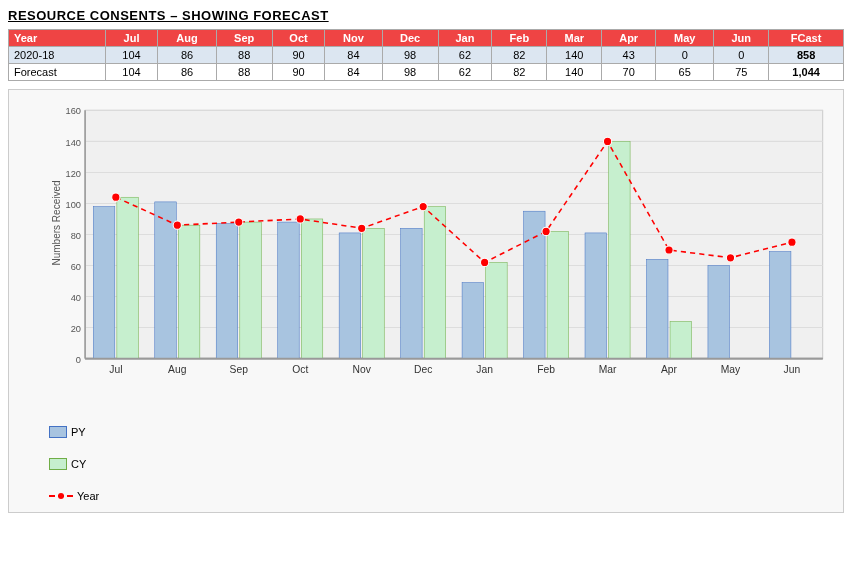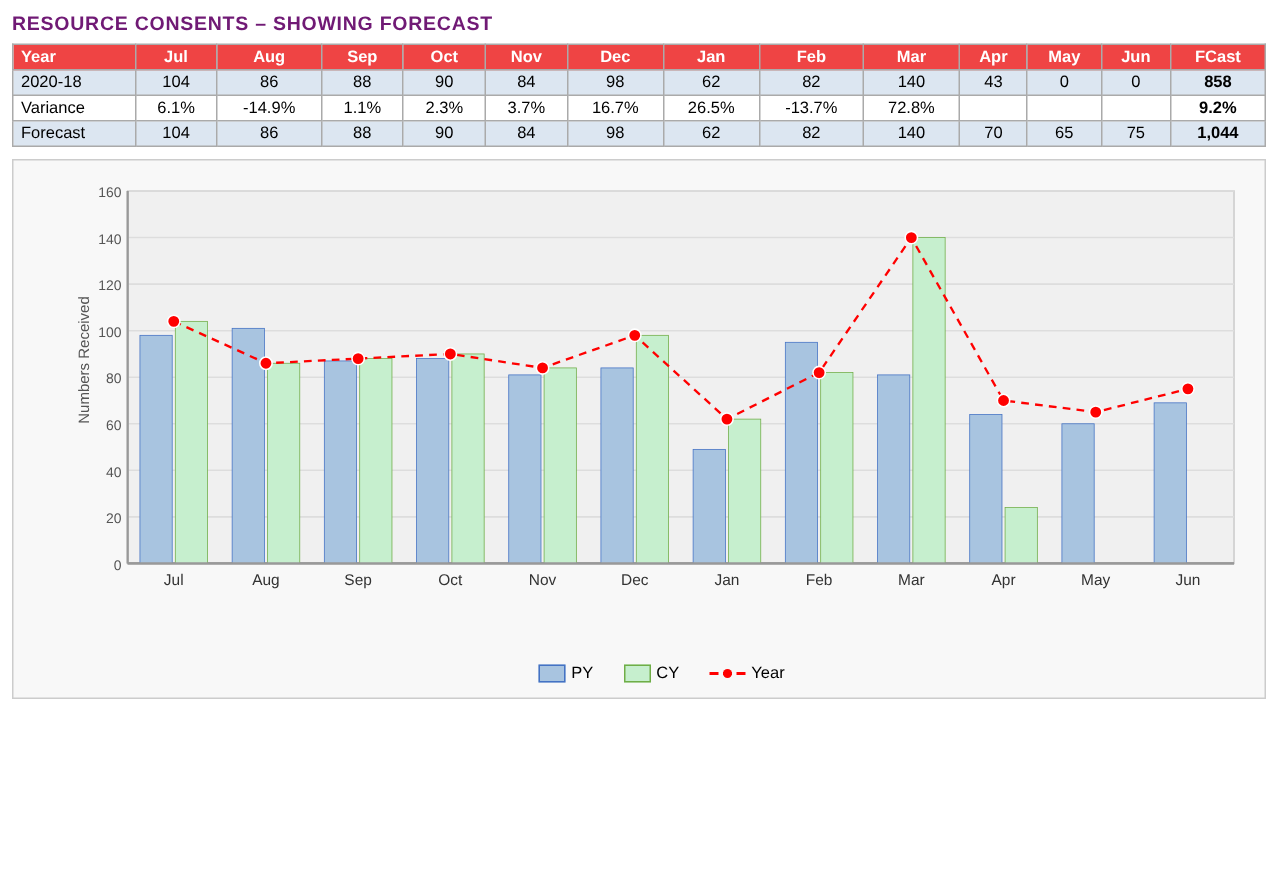--- a/index.html
+++ b/index.html
@@ -1,23 +1,24 @@
 <!DOCTYPE html>
 <html><head>
   <meta charset="utf-8">
   <style>
     * { box-sizing: border-box; margin: 0; padding: 0; }
     body { font-family: Arial, sans-serif; font-size: 11px; background: #fff; padding: 8px; width: 852px; }
 
     .title {
       font-size: 13px;
       font-weight: bold;
-      color: #701a75;
+      color: #000000;
       margin-bottom: 6px;
       letter-spacing: 0.5px;
+      text-decoration: underline;
     }
 
     
     table {
       border-collapse: collapse;
       width: 100%;
       margin-bottom: 8px;
     }
     th, td {
       border: 1px solid #aaa;
@@ -62,20 +63,21 @@
     .chart-svg {
       width: 100%;
       height: 300px;
     }
     
     .legend {
       display: flex;
       justify-content: center;
       gap: 20px;
       margin-top: 6px;
+      flex-direction: column;
     }
     .legend-item {
       display: flex;
       align-items: center;
       gap: 4px;
       font-size: 11px;
     }
     .legend-box {
       width: 18px;
       height: 12px;
@@ -131,36 +133,20 @@
         <td>90</td>
         <td>84</td>
         <td>98</td>
         <td>62</td>
         <td>82</td>
         <td>140</td>
         <td>43</td>
         <td>0</td>
         <td>0</td>
         <td>858</td>
-      </tr>
-      <tr>
-        <td>Variance</td>
-        <td>6.1%</td>
-        <td>-14.9%</td>
-        <td>1.1%</td>
-        <td>2.3%</td>
-        <td>3.7%</td>
-        <td>16.7%</td>
-        <td>26.5%</td>
-        <td>-13.7%</td>
-        <td>72.8%</td>
-        <td></td>
-        <td></td>
-        <td></td>
-        <td>9.2%</td>
       </tr>
       <tr>
         <td>Forecast</td>
         <td>104</td>
         <td>86</td>
         <td>88</td>
         <td>90</td>
         <td>84</td>
         <td>98</td>
         <td>62</td>

